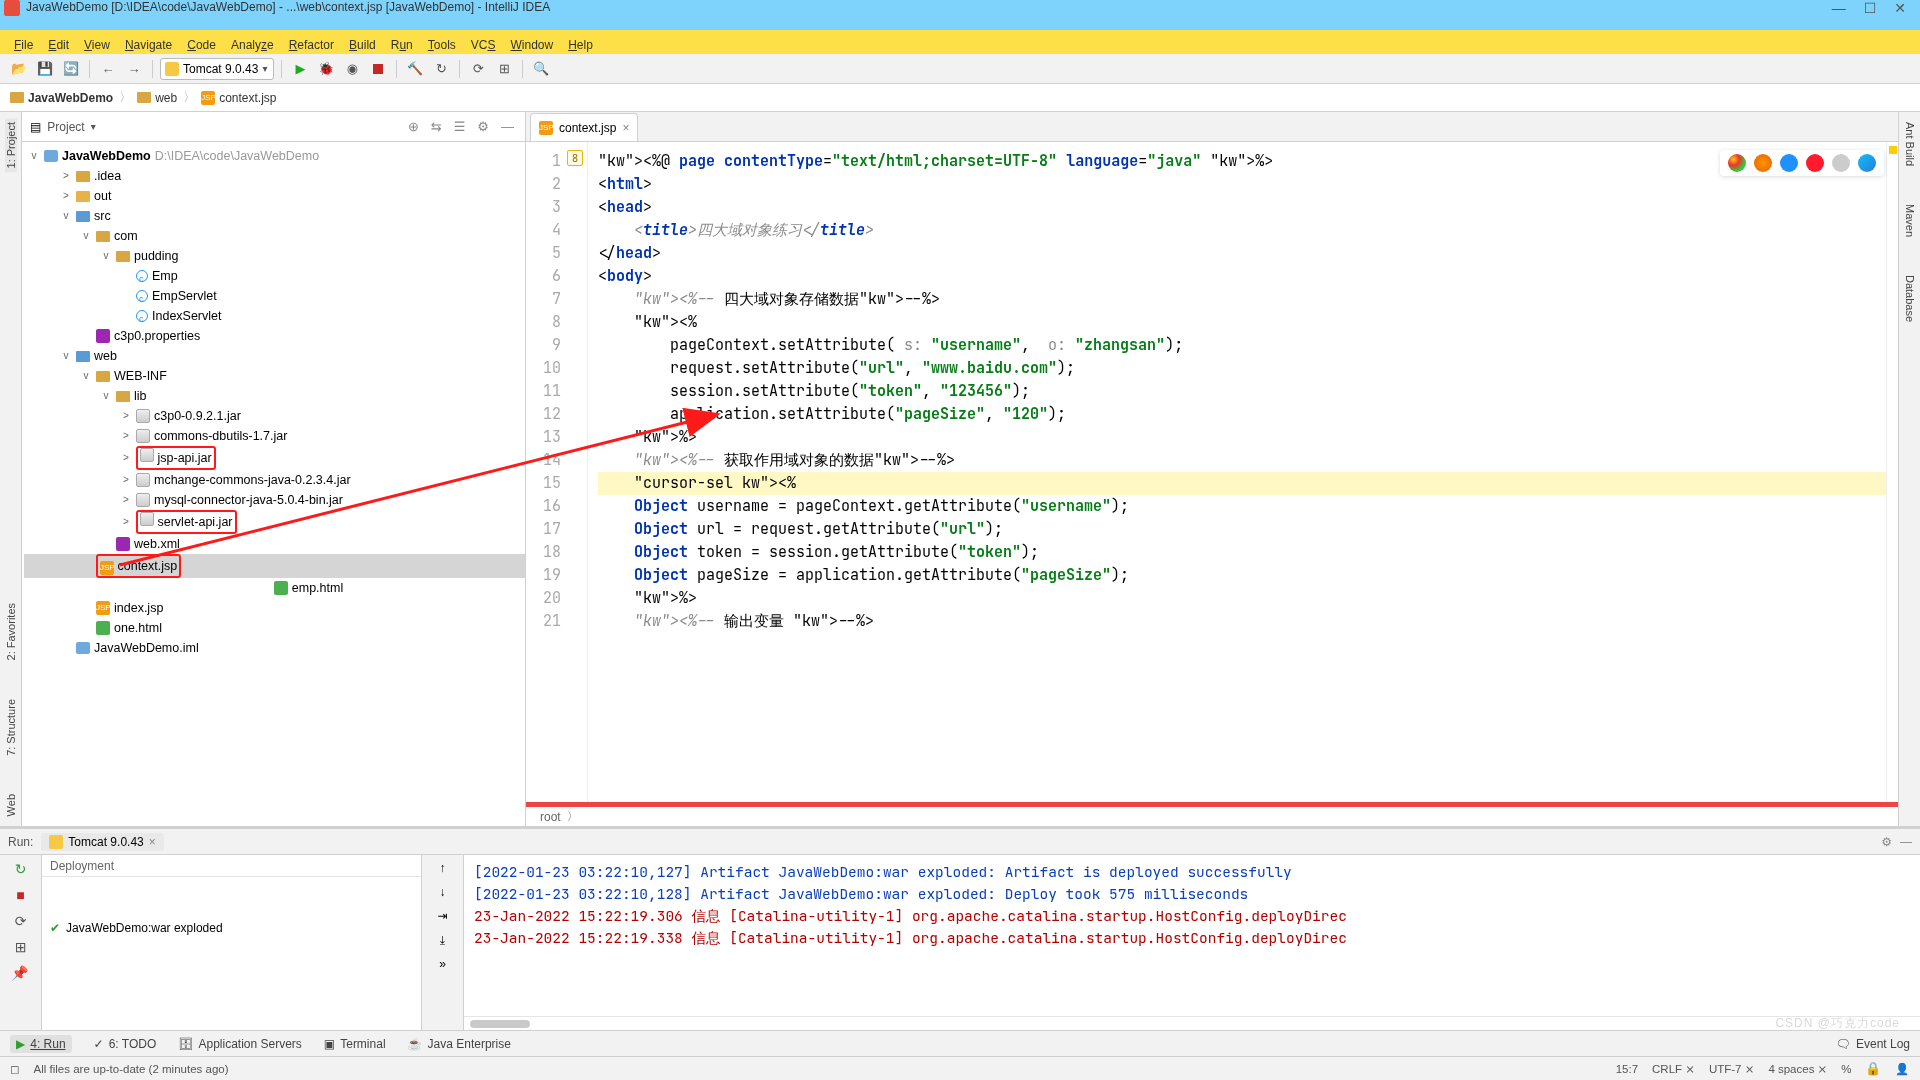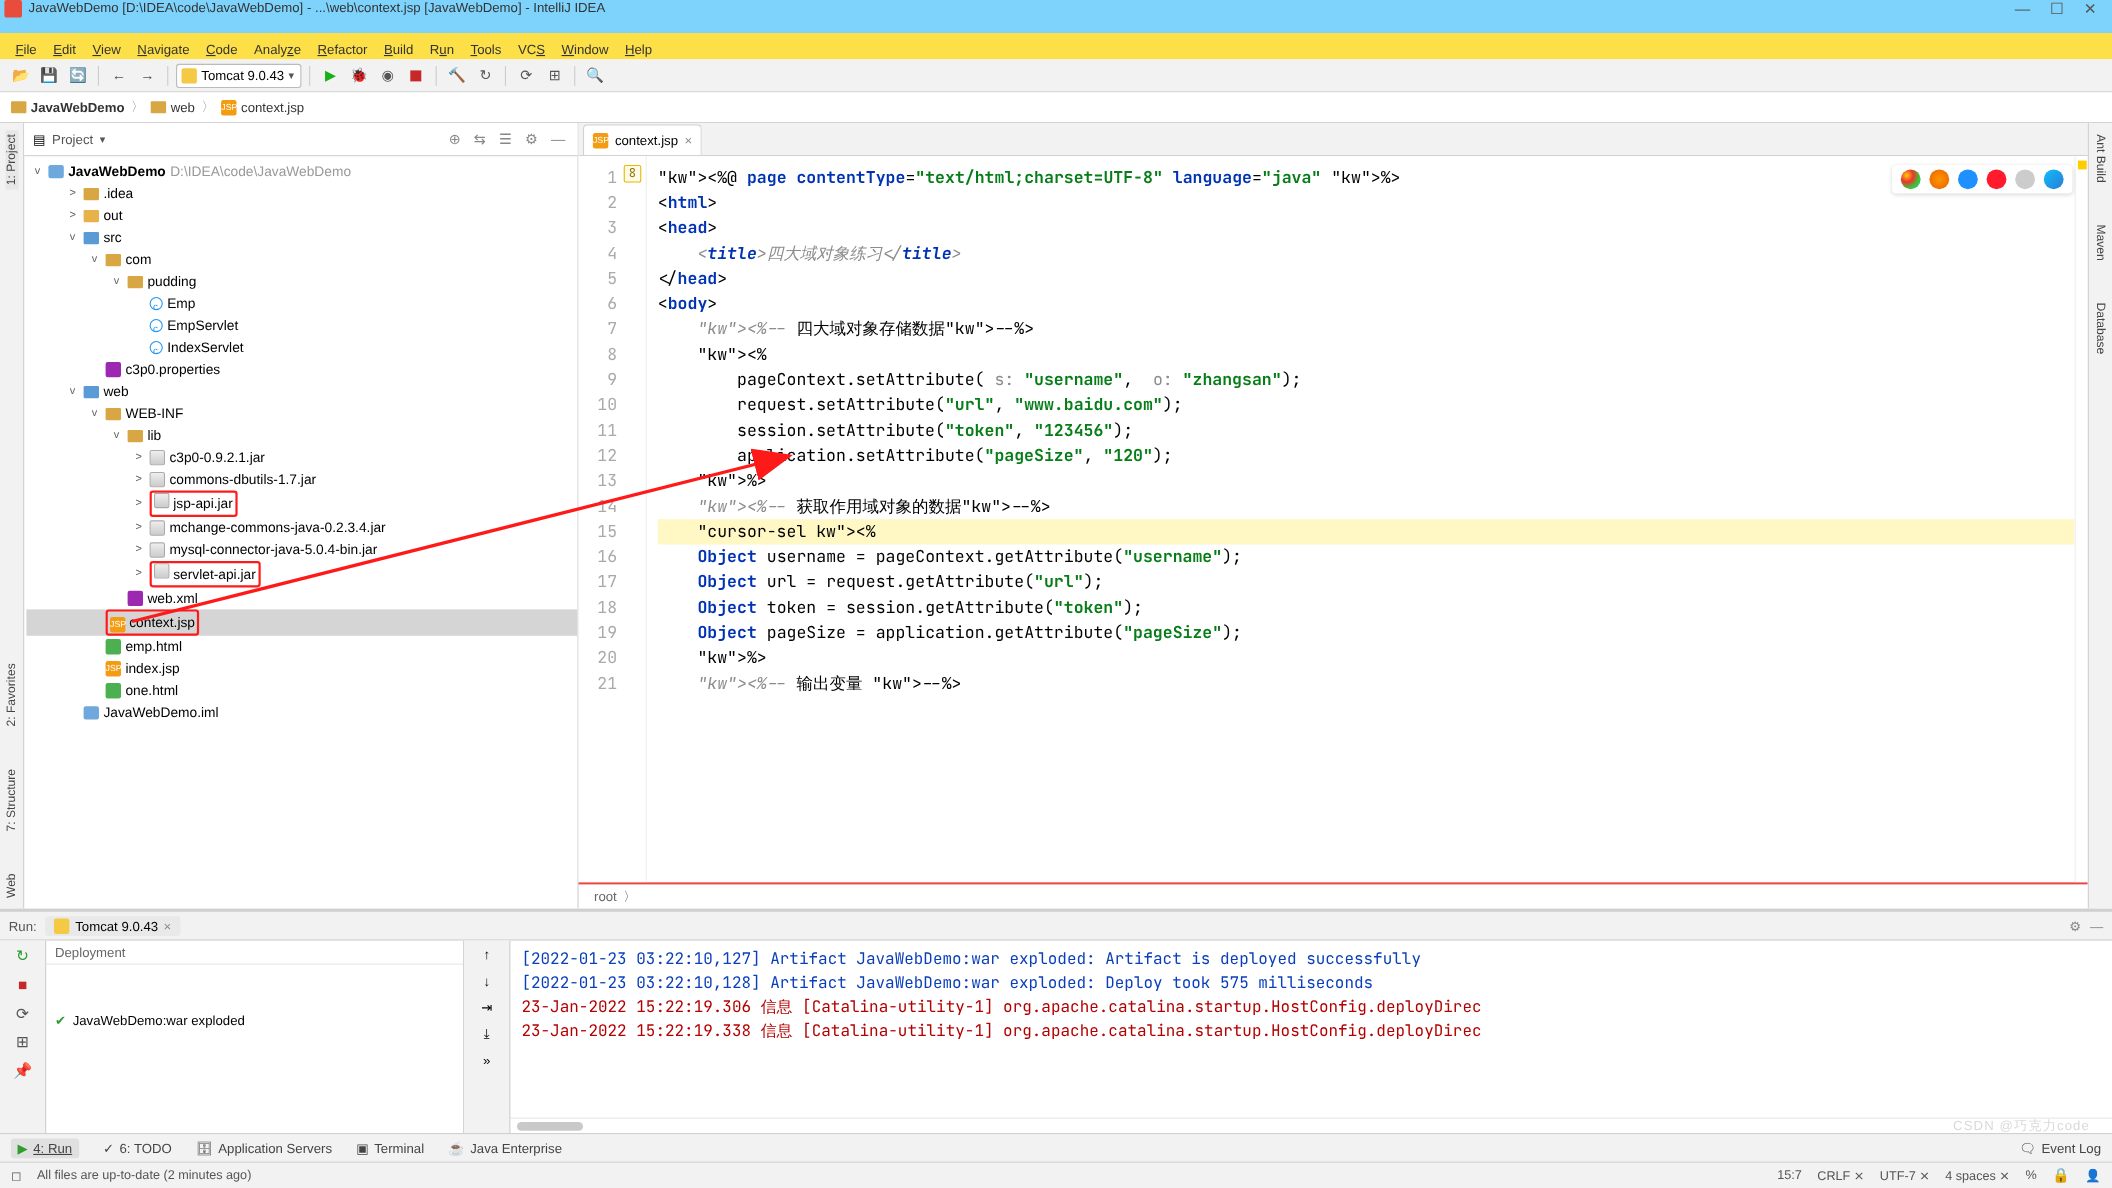--- a/index.html
+++ b/index.html
@@ -66,21 +66,21 @@
   .gutter .mark { position:absolute; right:4px; top:8px; width:16px; height:16px; border:1.5px solid #e6b800; background:#fffbe6; color:#8c7300; font-size:11px; text-align:center; line-height:14px; border-radius:2px;}
   .code { flex:1; padding:8px 0 8px 10px; font-family:"JetBrains Mono","Consolas",monospace; font-size:15px; line-height:23px; white-space:pre; overflow:hidden;}
   .kw { color:#0033b3; font-weight:bold;}
   .str { color:#067d17; font-weight:bold;}
   .tag { color:#0033b3; font-weight:bold;}
   .cmt { color:#8c8c8c; font-style:italic;}
   .par { color:#8c8c8c;}
   .hl-yellow { background:#fff8c5;}
   .browsers { position:absolute; right:14px; top:8px; display:flex; gap:8px; background:#fff; padding:4px 8px; box-shadow:0 1px 4px rgba(0,0,0,.15); border-radius:4px;}
   .br { width:18px; height:18px; border-radius:50%;}
-  .ed-crumb { height:24px; border-top:2px solid #ef4444; display:flex; align-items:center; padding:0 14px; color:#666; gap:6px; font-size:12px;}
+  .ed-crumb { height:24px; border-top:5px solid #ef4444; display:flex; align-items:center; padding:0 14px; color:#666; gap:6px; font-size:12px;}
   .rt-strip { width:12px; background:#fff; border-left:1px solid #eee; position:relative;}
   .rt-strip .warn { position:absolute; top:4px; left:2px; width:8px; height:8px; background:#ffcc00;}
   
   .arrow { position:absolute; pointer-events:none; z-index:50;}
   
   .run-panel { position:absolute; left:0; right:0; bottom:50px; height:204px; border-top:3px solid #d0d0d0; background:#fff; display:flex; flex-direction:column;}
   .run-head { height:26px; display:flex; align-items:center; padding:0 8px; gap:8px; border-bottom:1px solid #d0d0d0; background:#f2f2f2;}
   .run-head .lab { color:#555;}
   .run-head .tab { display:flex; align-items:center; gap:5px; padding:2px 8px; background:#e9e9e9; border-radius:3px;}
   .run-head .fill { flex:1;}
@@ -306,21 +306,21 @@
         </div>
         <div class="node" style="padding-left: 76px;">
           <span class="exp"></span>
           <span class="xml-ic"></span>
           <span>web.xml</span>
         </div>
         <div class="node sel" style="padding-left: 56px;">
           <span class="exp"></span>
           <span class="hl-red"><span class="jsp-ic">JSP</span> <span>context.jsp</span></span>
         </div>
-        <div class="node" style="padding-left: 56px;">
+        <div class="node" style="padding-left: 56px; justify-content: center;">
           <span class="exp"></span>
           <span class="html-ic"></span>
           <span>emp.html</span>
         </div>
         <div class="node" style="padding-left: 56px;">
           <span class="exp"></span>
           <span class="jsp-ic">JSP</span>
           <span>index.jsp</span>
         </div>
         <div class="node" style="padding-left: 56px;">

